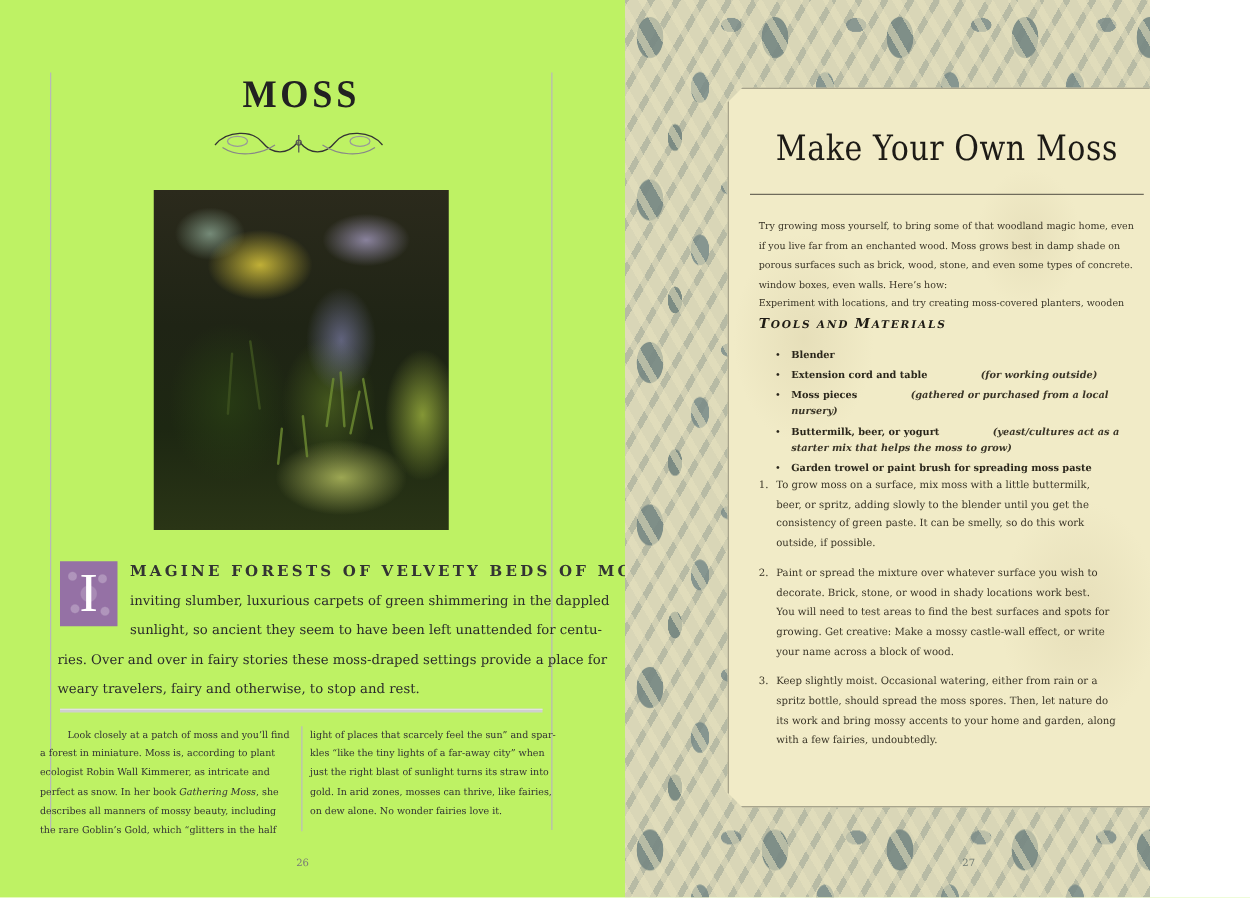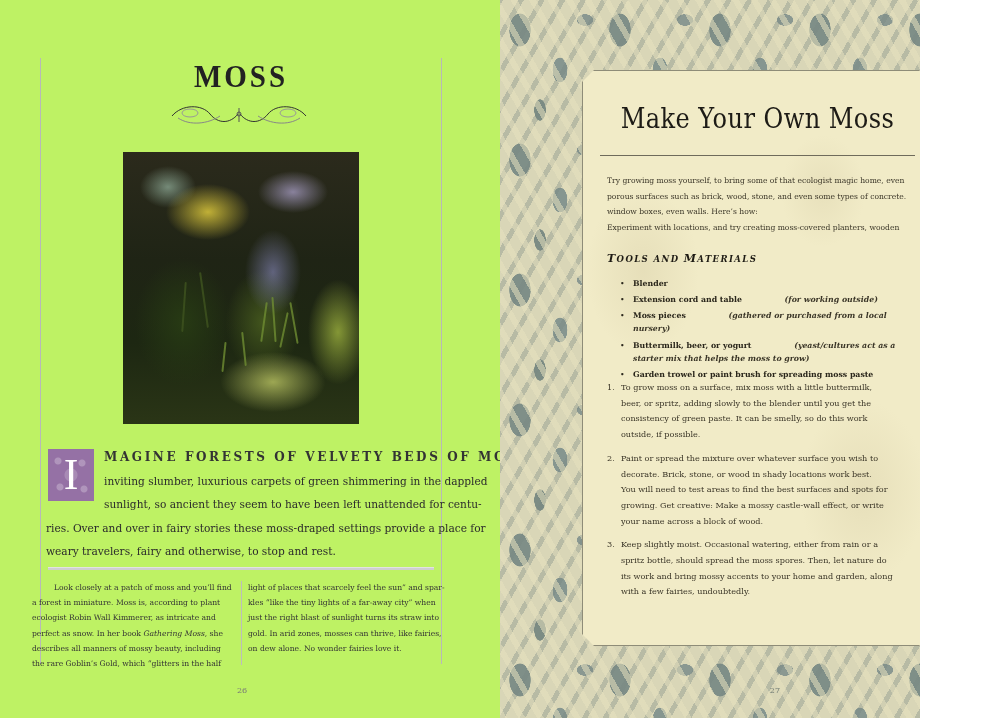--- a/index.html
+++ b/index.html
@@ -192,21 +192,22 @@
 <div class="right-page">
   <div class="damask"></div>
 
   <div class="frame">
     <div class="frame-bg"></div>
 
     <h2 class="project-title">Make Your Own Moss</h2>
     <div class="title-rule"></div>
 
     <div class="intro">
-      <span class="line">Try growing moss yourself, to bring some of that ecologist magic home, even</span>
+      <span class="line">Try growing moss yourself, to bring some of that woodland magic home, even</span>
+      <span class="line">if you live far from an enchanted wood. Moss grows best in damp shade on</span>
       <span class="line">porous surfaces such as brick, wood, stone, and even some types of concrete.</span>
       <span class="line">window boxes, even walls. Here’s how:</span>
       <span class="line">Experiment with locations, and try creating moss-covered planters, wooden</span>
     </div>
 
     <h3 class="tools-heading"><span>T</span><span class="sc">OOLS AND </span><span>M</span><span class="sc">ATERIALS</span></h3>
 
     <ul class="tools">
       <li><span class="name">Blender</span><span class="note"></span></li>
       <li><span class="name">Extension cord and table </span><span class="note">(for working outside)</span></li>

